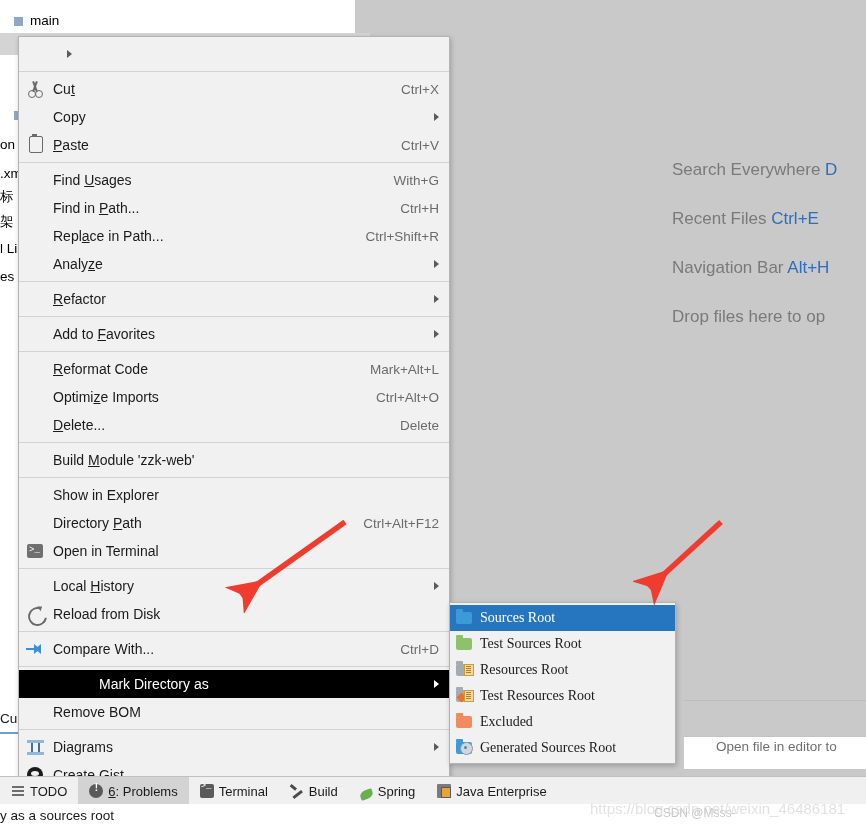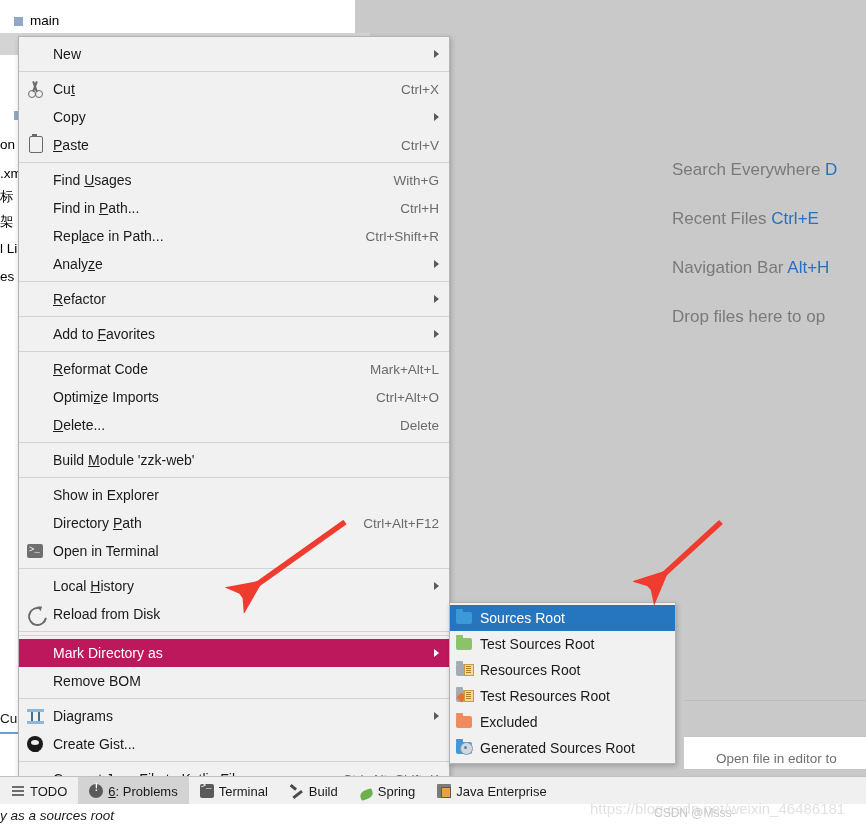--- a/index.html
+++ b/index.html
@@ -69,21 +69,21 @@
   
   .open-file-bar {
     position: absolute;
     left: 684px; top: 736px;
     width: 182px; height: 32px;
     background: #ffffff;
     border-top: 1px solid #c4c4c4;
     border-bottom: 1px solid #c4c4c4;
   }
   .open-file-bar span {
-    position: absolute; left: 32px; top: 14px;
+    position: absolute; left: 32px; top: 2px;
     font-size: 13.5px; color: #6f6f6f;
     white-space: nowrap;
   }
   .right-panel-line {
     position: absolute;
     left: 684px; top: 700px;
     width: 182px; height: 1px;
     background: #bdbdbd;
   }
   .cur-frag {
@@ -166,21 +166,20 @@
 
   
   .status-bar {
     position: absolute;
     left: 0; top: 804px;
     width: 866px; height: 23px;
     background: #ffffff;
     font-size: 13.5px;
     color: #1a1a1a;
     line-height: 23px;
-    font-style: italic;
   }
   .status-bar .txt { position:absolute; left:0px; top:0; white-space: nowrap; }
 
   
   .ctx-menu {
     position: absolute;
     left: 18px; top: 36px;
     width: 430px;
     background: #f1f1f1;
     border: 1px solid #b4b4b4;
@@ -212,22 +211,23 @@
     margin-left: 20px;
   }
   .mi .arrow {
     width: 0; height: 0;
     border-left: 5px solid #5b5b5b;
     border-top: 4.5px solid transparent;
     border-bottom: 4.5px solid transparent;
     margin-left: 14px;
   }
   .mi.sel {
-    background: #be185d;
+    background: #000000;
     color: #ffffff;
+    gap: 46px;
   }
   .mi.sel .arrow { border-left-color: #ffffff; }
   .sep {
     height: 1px;
     background: #d2d2d2;
     margin: 3px 0;
   }
 
   
   .mico { position: absolute; left: 8px; top: 3px; width: 17px; height: 17px; }
@@ -337,20 +337,21 @@
   }
   .smi {
     position: relative;
     height: 26px;
     display: flex;
     align-items: center;
     font-size: 14px;
     color: #1a1a1a;
     white-space: nowrap;
     cursor: default;
+    font-family: Liberation Serif, serif;
   }
   .smi.sel { background: #2675bf; color: #ffffff; }
   .smi .ico-slot { width: 30px; min-width: 30px; height: 20px; position: relative; }
 
   .folder {
     position:absolute; left:6px; top:4px;
     width:16px; height:12px;
     border-radius: 1px 2px 2px 2px;
   }
   .folder::before{
@@ -440,21 +441,20 @@
   <div class="open-file-bar">
     <span>Open file in editor to</span>
   </div>
 
   <div class="cur-frag">Cur</div>
   <div class="cur-frag-underline"></div>
 
   <div class="ctx-menu" id="ctx-host">
       <div class="mi">
         <span class="ico-slot"></span>
-        <span class="lbl">New</span>
         <span class="arrow"></span>
       </div>
       <div class="sep"></div>
       <div class="mi">
         <span class="ico-slot">
           <span class="mico ic-cut">
             <i></i>
             <i></i>
           </span>
         </span>
@@ -549,20 +549,29 @@
         <span class="lbl">Local <u>H</u>istory</span>
         <span class="arrow"></span>
       </div>
       <div class="mi">
         <span class="ico-slot">
           <span class="mico ic-reload"></span>
         </span>
         <span class="lbl">Reload from Disk</span>
       </div>
       <div class="sep"></div>
+      <div class="mi">
+        <span class="ico-slot">
+          <span class="mico ic-compare">
+            <i></i>
+          </span>
+        </span>
+        <span class="lbl">Compare With...</span>
+        <span class="acc">Ctrl+D</span>
+      </div>
       <div class="sep"></div>
       <div class="mi sel">
         <span class="ico-slot"></span>
         <span class="lbl">Mark Directory as</span>
         <span class="arrow"></span>
       </div>
       <div class="mi">
         <span class="ico-slot"></span>
         <span class="lbl">Remove BOM</span>
       </div>

